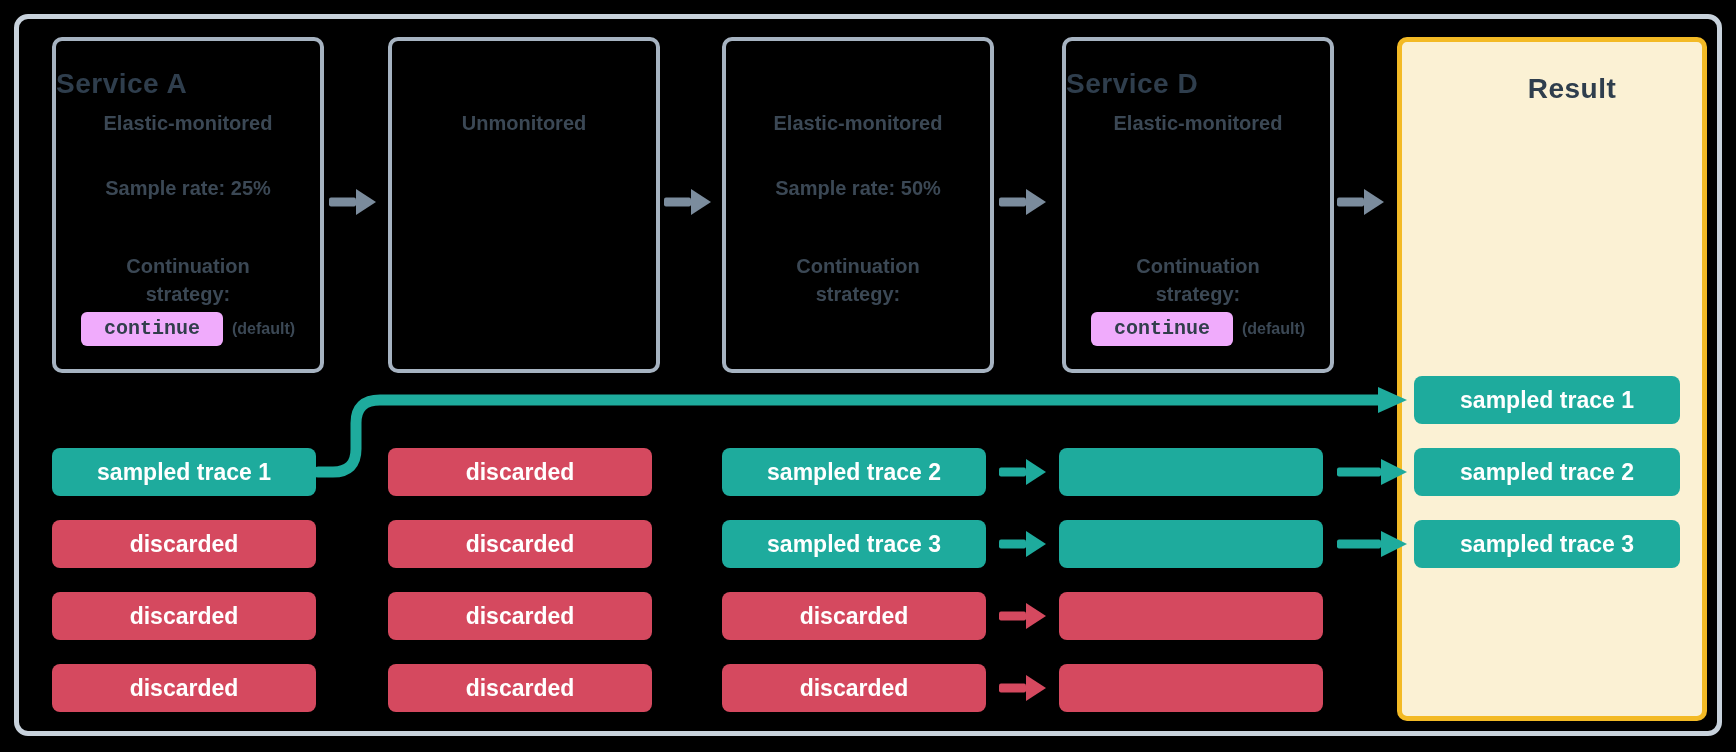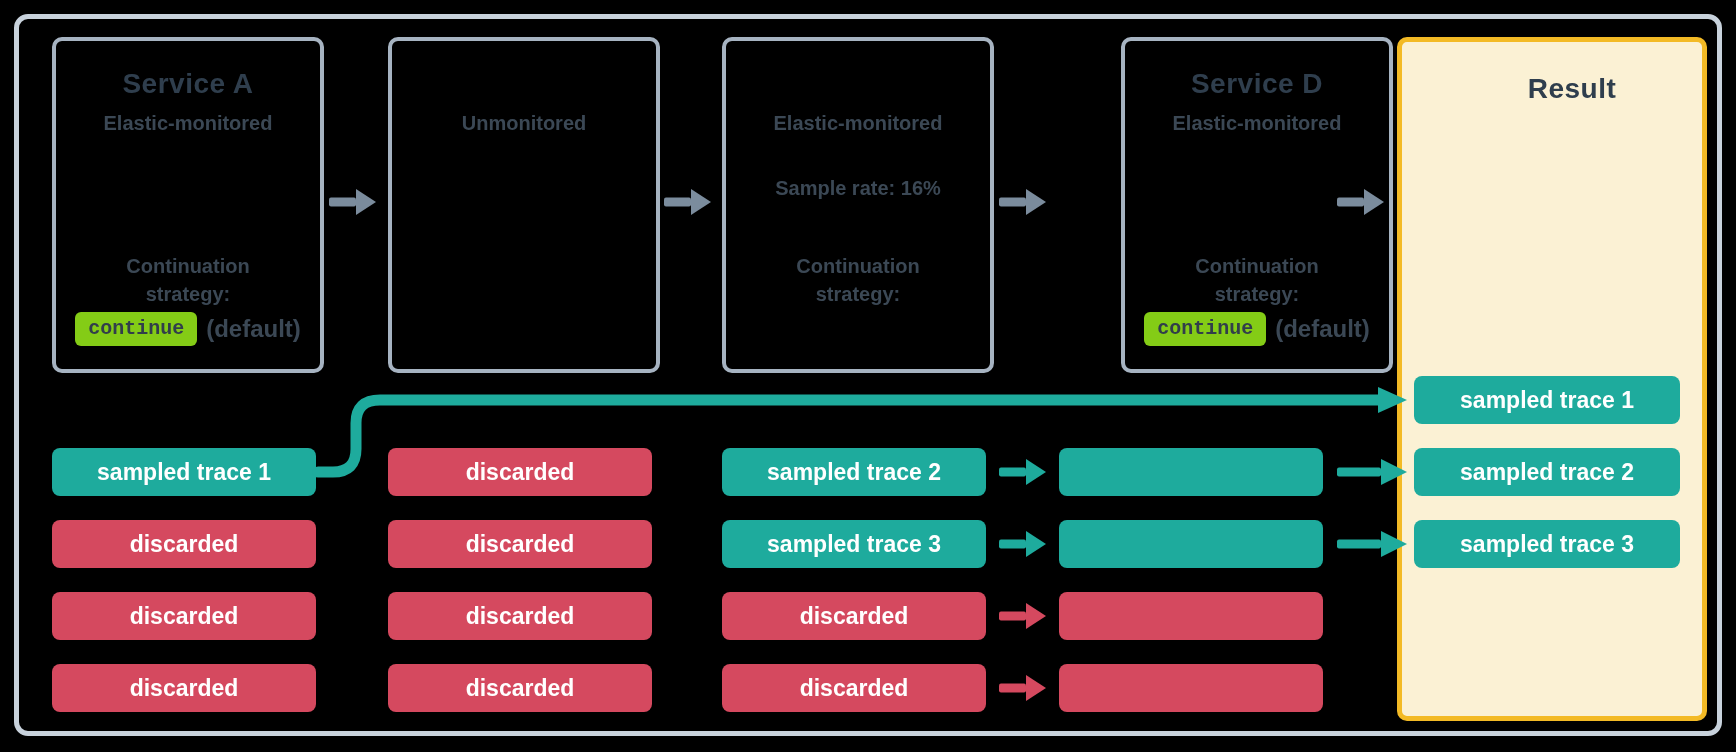--- a/index.html
+++ b/index.html
@@ -10,34 +10,34 @@
   .outer-frame{
     position:absolute;left:14px;top:14px;width:1698px;height:712px;
     border:5px solid #C8D2DC;border-radius:14px;
   }
   .svc-box{
     position:absolute;top:37px;width:264px;height:328px;
     border:4px solid #A6B3C1;border-radius:10px;background:transparent;
   }
   .line{position:absolute;left:0;right:0;text-align:center;}
   .svc-title{
-    position:absolute;left:0;right:0;top:27px;text-align:center;
+    position:absolute;left:0;right:0;top:27px;
     font-size:28px;font-weight:bold;color:#2F3E4D;letter-spacing:.5px;
   }
   .svc-text{font-size:20px;font-weight:bold;color:#3B4855;text-align:center;}
   .strategy-row{
     position:absolute;left:0;right:0;display:flex;justify-content:center;
     align-items:center;gap:9px;
   }
   .code-pill{
     font-family:"Liberation Mono","DejaVu Sans Mono",monospace;
-    font-size:20px;font-weight:bold;color:#313E4B;background:#84cc16;
-    border-radius:6px;padding:4px 13px;line-height:26px;text-align:right;
+    font-size:20px;font-weight:bold;color:#313E4B;background:#f0abfc;
+    border-radius:6px;padding:4px 23px;line-height:26px;text-align:right;
   }
-  .suffix{font-size:24px;font-weight:bold;color:#3B4855;}
+  .suffix{font-size:16px;font-weight:bold;color:#3B4855;}
   .result-box{
     position:absolute;left:1397px;top:37px;width:300px;height:674px;
     background:#FBF1D4;border:5px solid #F3BA25;border-radius:10px;
   }
   .result-title{
     position:absolute;left:0;right:0;top:31px;text-align:center;
     font-size:28px;font-weight:bold;color:#2F3E4D;letter-spacing:.5px;padding-left:40px;
   }
   .trace{
     position:absolute;width:264px;height:48px;border-radius:8px;
@@ -55,40 +55,41 @@
 </head>
 <body>
 
 <div class="canvas">
 
   <div class="outer-frame"></div>
 
   <div class="svc-box" style="left:52px">
     <div class="svc-title">Service A</div>
     <div class="line svc-text" style="top:71px">Elastic-monitored</div>
+    <div class="line svc-text" style="top:136px">Sample rate: 25%</div>
     <div class="line svc-text" style="top:214px">Continuation</div>
     <div class="line svc-text" style="top:242px">strategy:</div>
     <div class="strategy-row" style="top:271px">
       <span class="code-pill">continue</span>
       <span class="suffix">(default)</span>
     </div>
   </div>
 
   <div class="svc-box" style="left:388px">
     <div class="line svc-text" style="top:71px">Unmonitored</div>
   </div>
 
   <div class="svc-box" style="left:722px">
     <div class="line svc-text" style="top:71px">Elastic-monitored</div>
-    <div class="line svc-text" style="top:136px">Sample rate: 16%</div>
+    <div class="line svc-text" style="top:136px">Sample rate: 50%</div>
     <div class="line svc-text" style="top:214px">Continuation</div>
     <div class="line svc-text" style="top:242px">strategy:</div>
   </div>
 
-  <div class="svc-box" style="left:1121px">
+  <div class="svc-box" style="left:1062px">
     <div class="svc-title">Service D</div>
     <div class="line svc-text" style="top:71px">Elastic-monitored</div>
     <div class="line svc-text" style="top:214px">Continuation</div>
     <div class="line svc-text" style="top:242px">strategy:</div>
     <div class="strategy-row" style="top:271px">
       <span class="code-pill">continue</span>
       <span class="suffix">(default)</span>
     </div>
   </div>
 

